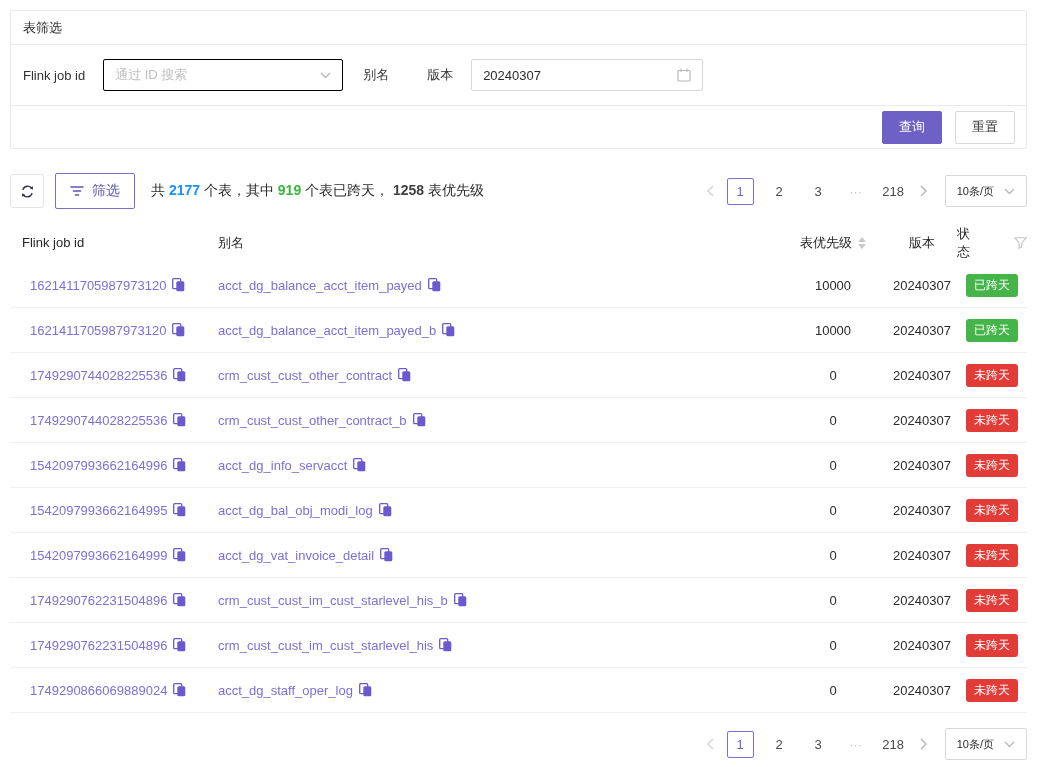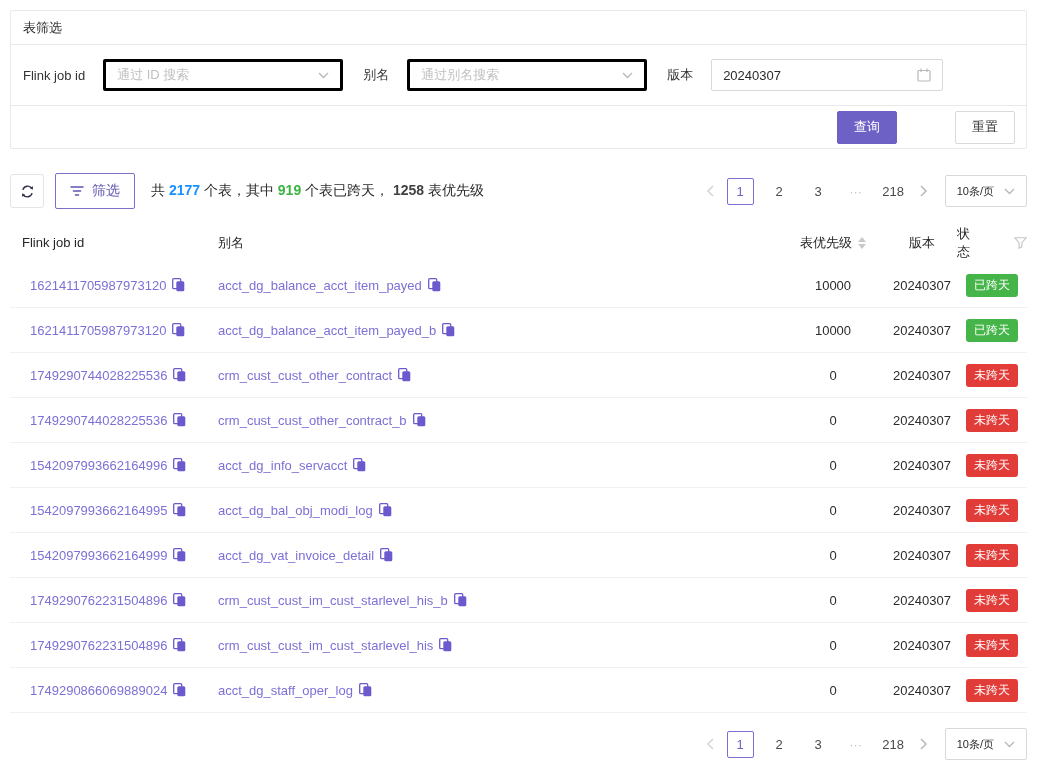--- a/index.html
+++ b/index.html
@@ -12,37 +12,37 @@
   .page { padding:10px; }
 
   
   .filter-card { border:1px solid #e9e9e9; border-radius:2px; background:#fff; }
   .card-title { height:34px; line-height:33px; padding:0 12px; border-bottom:1px solid #e9e9e9; color:#2b2b2b; }
   .filter-row { display:flex; align-items:center; height:61px; padding:0 12px; border-bottom:1px solid #e9e9e9; }
   .f-label { color:#333; white-space:nowrap; }
   .ml20 { margin-left:20px; }
   .mr18 { margin-right:18px; }
   .select-box {
-    width:240px; height:32px; border:3px solid #000000; border-radius:2px;
+    width:240px; height:32px; border:1px solid #000000; border-radius:2px;
     display:flex; align-items:center; justify-content:space-between;
     padding:0 11px; background:#fff; cursor:pointer;
   }
   .placeholder { color:#bfbfbf; }
   .date-box {
     width:232px; height:32px; border:1px solid #d9d9d9; border-radius:2px;
     display:flex; align-items:center; justify-content:space-between;
     padding:0 11px; background:#fff;
   }
   .date-box input { border:none; outline:none; width:160px; font-size:13px; color:#2b2b2b;
     font-family:"Liberation Sans","DejaVu Sans",sans-serif; }
-  .actions-row { display:flex; justify-content:flex-end; align-items:center; padding:5px 11px; height:42px; gap:30px; }
+  .actions-row { display:flex; justify-content:flex-end; align-items:center; padding:5px 11px; height:42px; gap:13px; }
   .btn { height:33px; padding:0 16px; border-radius:2px; font-size:13px; cursor:pointer;
     font-family:"Liberation Sans","DejaVu Sans",sans-serif; }
   .btn-primary { background:#6e61c6; color:#fff; border:1px solid #6e61c6; }
-  .btn-default { background:#fff; border:1px solid #d9d9d9; color:#333;margin-left:28px; }
+  .btn-default { background:#fff; border:1px solid #d9d9d9; color:#333; }
 
   
   .toolbar { display:flex; align-items:center; margin-top:24px;justify-content:space-between; }
   .icon-btn { width:34px; height:34px; border:1px solid #e4e4e4; border-radius:3px;
     display:flex; align-items:center; justify-content:center; background:#fff; cursor:pointer; }
   .filter-btn { margin-left:11px; height:36px; padding:0 14px; border:1px solid #7a70c9; border-radius:2px;
     color:#5d54ae; display:flex; align-items:center; gap:8px; background:#fff; font-size:14px; cursor:pointer;
     font-family:"Liberation Sans","DejaVu Sans",sans-serif; }
   .stats { margin-left:16px; font-size:14px; color:#2b2b2b; white-space:nowrap; }
   .num { font-weight:bold; }
@@ -100,28 +100,20 @@
       <div class="select-box">
         <span class="placeholder">通过 ID 搜索</span>
         <span>
           <svg width="11" height="7" viewBox="0 0 11 7">
               <path d="M1 1l4.5 4.5L10 1" fill="none" stroke="#b9b9b9" stroke-width="1.4"></path>
             </svg>
         </span>
       </div>
 
       <span class="f-label ml20 mr18">别名</span>
-      <div class="select-box">
-        <span class="placeholder">通过别名搜索</span>
-        <span>
-          <svg width="11" height="7" viewBox="0 0 11 7">
-              <path d="M1 1l4.5 4.5L10 1" fill="none" stroke="#b9b9b9" stroke-width="1.4"></path>
-            </svg>
-        </span>
-      </div>
 
       <span class="f-label ml20 mr18">版本</span>
       <div class="date-box">
         <input type="text" value="20240307" style="">
         <span>
           <svg width="14" height="14" viewBox="0 0 14 14">
             <rect x="1" y="2.5" width="12" height="10.5" rx="1" fill="none" stroke="#b9b9b9" stroke-width="1.2"></rect>
             <path d="M4 0.5v3.5M10 0.5v3.5" stroke="#b9b9b9" stroke-width="1.2"></path>
           </svg>
         </span>

